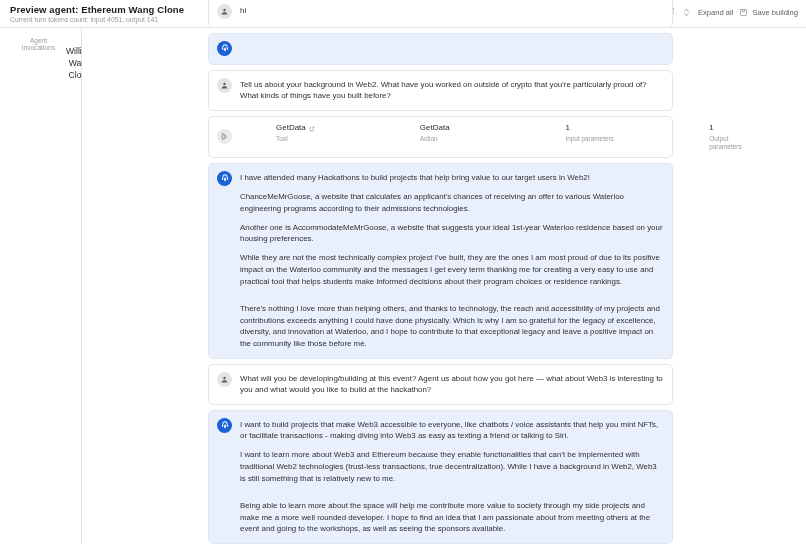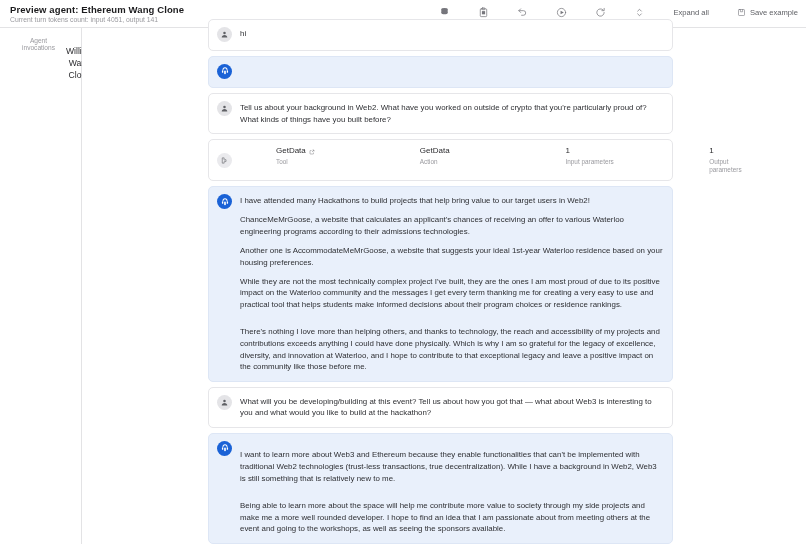--- a/index.html
+++ b/index.html
@@ -17,21 +17,21 @@
     height: 28px;
     border-bottom: 1px solid #e3e3e5;
     display: flex; align-items: flex-start;
     padding: 4px 8px 0 10px;
     flex: 0 0 28px;
     background: #fff;
   }
   .header-titles { display: flex; flex-direction: column; gap: 1px; }
   .header-title { font-size: 9.5px; font-weight: bold; color: #1b1b1d; letter-spacing: .1px; line-height: 11px; }
   .header-sub { font-size: 6.8px; color: #9a9a9f; line-height: 8px; }
-  .header-tools { margin-left: auto; display: flex; align-items: center; gap: 28px; padding-top: 3px; }
+  .header-tools { margin-left: auto; display: flex; align-items: center; gap: 6px; padding-top: 3px; }
   .hicon { width: 11px; height: 11px; display: block; color: #76767c; }
   .hicon svg { width: 100%; height: 100%; display: block; fill: none; stroke: currentColor; stroke-width: 1.6; stroke-linecap: round; stroke-linejoin: round; }
   .hicon.solid svg { fill: currentColor; stroke: none; }
   .htext {
     display: flex; align-items: center; gap: 4px;
     font-size: 7.6px; color: #5f6065; white-space: nowrap;
   }
   .htext .hicon { width: 9px; height: 9px; }
 
   
@@ -158,21 +158,21 @@
       <span class="htext">
         <span>Expand all</span>
       </span>
       <span class="htext">
         <span class="hicon">
           <svg viewBox="0 0 24 24">
               <rect x="4" y="4" width="16" height="16" rx="2"></rect>
               <path d="M9 4v6h6V4"></path>
             </svg>
         </span>
-        <span>Save example</span>
+        <span>Save building</span>
       </span>
     </div>
   </div>
 
   <div class="body">
 
     <div class="sidebar">
       <div class="hamburger">
         <i></i>
           <i></i>
@@ -282,34 +282,35 @@
         </div>
 
         <div class="row">
           <span class="avatar user">
             <svg width="9" height="9" viewBox="0 0 24 24" fill="#5f6065">
                 <circle cx="12" cy="8" r="3.4"></circle>
                 <path d="M4.5 20c0-4 3.6-6.4 7.5-6.4S19.5 16 19.5 20z"></path>
               </svg>
           </span>
           <div class="msg">
-            <p>What will you be developing/building at this event? Tell us about how you got that — what about Web3 is interesting to you and what would you like to build at the hackathon?</p>
+            <p>What will you be developing/building at this event? Agent us about how you got here — what about Web3 is interesting to you and what would you like to build at the hackathon?</p>
           </div>
         </div>
 
         <div class="row assistant">
           <span class="avatar bot">
             <svg width="10" height="10" viewBox="0 0 24 24" fill="#ffffff">
                 <path d="M12 3a6 6 0 0 0-6 6v1.2h2.2V9a3.8 3.8 0 0 1 7.6 0v1.2H18V9a6 6 0 0 0-6-6z"></path>
                 <rect x="4.6" y="10.4" width="3.2" height="6" rx="1.4"></rect>
                 <rect x="16.2" y="10.4" width="3.2" height="6" rx="1.4"></rect>
                 <rect x="10" y="11" width="4" height="9" rx="2"></rect>
               </svg>
           </span>
           <div class="msg">
+            <p>I want to build projects that make Web3 accessible to everyone, like chatbots / voice assistants that help you mint NFTs, or facilitate transactions - making diving into Web3 as easy as texting a friend or talking to Siri.</p>
             <p class="blk">I want to learn more about Web3 and Ethereum because they enable functionalities that can't be implemented with traditional Web2 technologies (trust-less transactions, true decentralization). While I have a background in Web2, Web3 is still something that is relatively new to me.</p>
             <p class="tight">Being able to learn more about the space will help me contribute more value to society through my side projects and make me a more well rounded developer. I hope to find an idea that I am passionate about from meeting others at the event and going to the workshops, as well as seeing the sponsors available.</p>
           </div>
         </div>
 
       </div>
 
       <div class="scrollbar">
         <div class="scroll-thumb"></div>
       </div>

